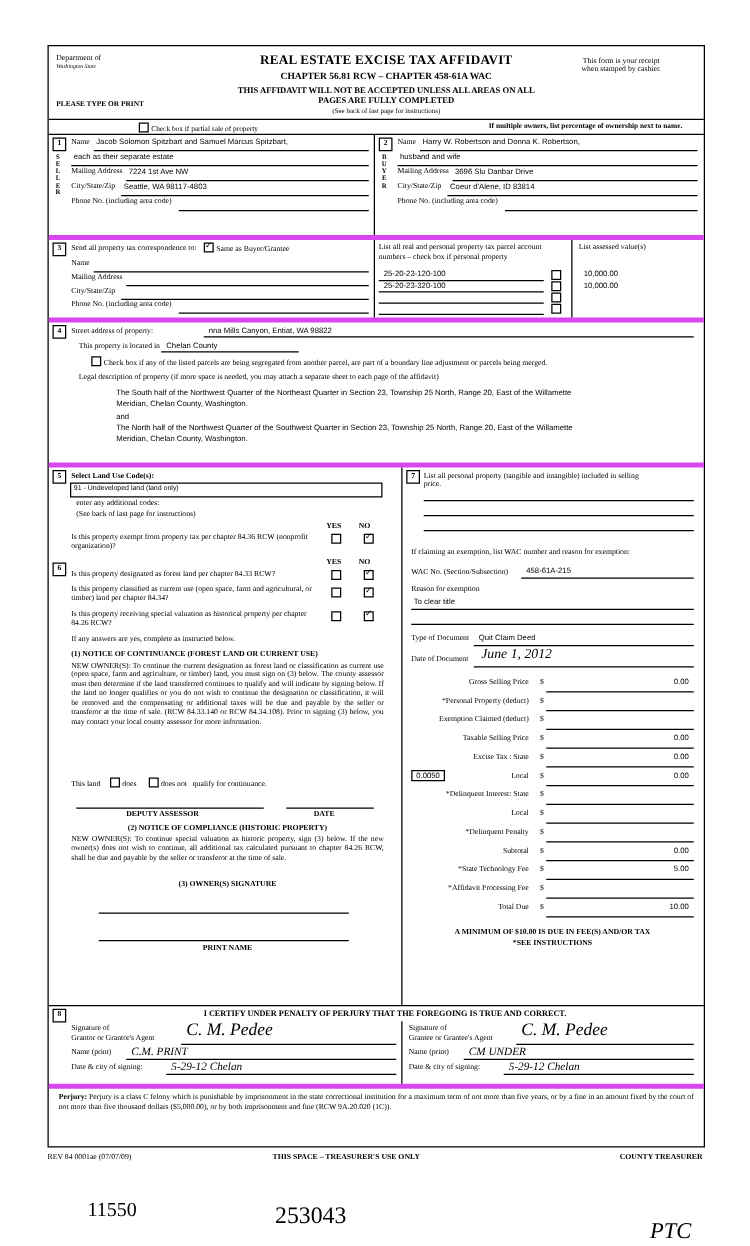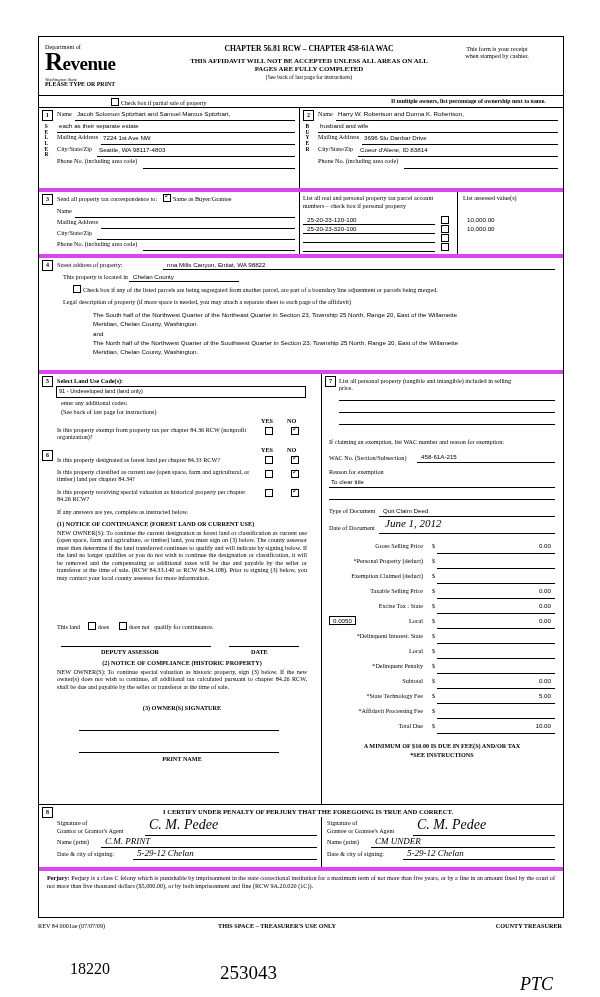--- a/index.html
+++ b/index.html
@@ -52,24 +52,24 @@
 </head>
 <body>
 
 <div id="page">
   <div id="sheet">
     <div class="form">
 
       <div class="hdr">
         <div class="logo">
           <div class="dept">Department of</div>
-          <div class="rev"><span class="bigR">R</span><span>evenue</span></div>
           <div class="wa">Washington State</div>
         </div>
         <div class="ttl">
+          <div class="t1">REAL ESTATE EXCISE TAX AFFIDAVIT</div>
           <div class="t2">CHAPTER 56.81 RCW – CHAPTER 458-61A WAC</div>
           <div class="t3">THIS AFFIDAVIT WILL NOT BE ACCEPTED UNLESS ALL AREAS ON ALL PAGES ARE FULLY COMPLETED</div>
           <div class="t4">(See back of last page for instructions)</div>
         </div>
         <div class="receipt">
           <div>This form is your receipt</div>
           <div>when stamped by cashier.</div>
         </div>
         <div class="typeprint">PLEASE TYPE OR PRINT</div>
       </div>
@@ -443,17 +443,17 @@
       </div>
 
     </div>
 
     <div class="footer">
       <span class="bot1">REV 84 0001ae (07/07/09)</span>
       <span class="bot2">THIS SPACE – TREASURER'S USE ONLY</span>
       <span class="bot3">COUNTY TREASURER</span>
     </div>
 
-    <div class="pen" style="left:42px;top:938px;font-size:16px;">18220</div>
+    <div class="pen" style="left:42px;top:938px;font-size:16px;">11550</div>
     <div class="pen" style="left:192px;top:940px;font-size:19px;">253043</div>
     <div class="pen" style="left:492px;top:952px;font-size:18px;font-style:italic;">PTC</div>
   </div>
 </div>
 
 </body></html>

